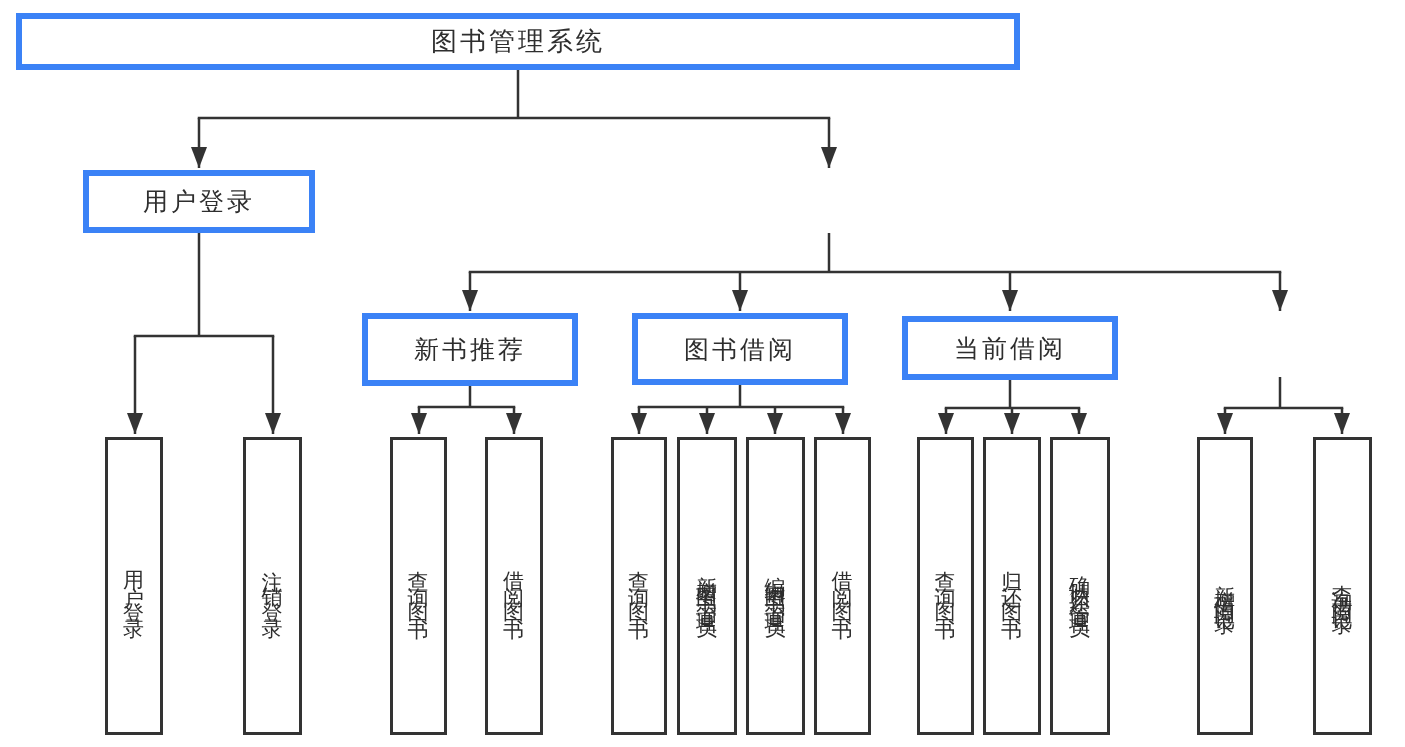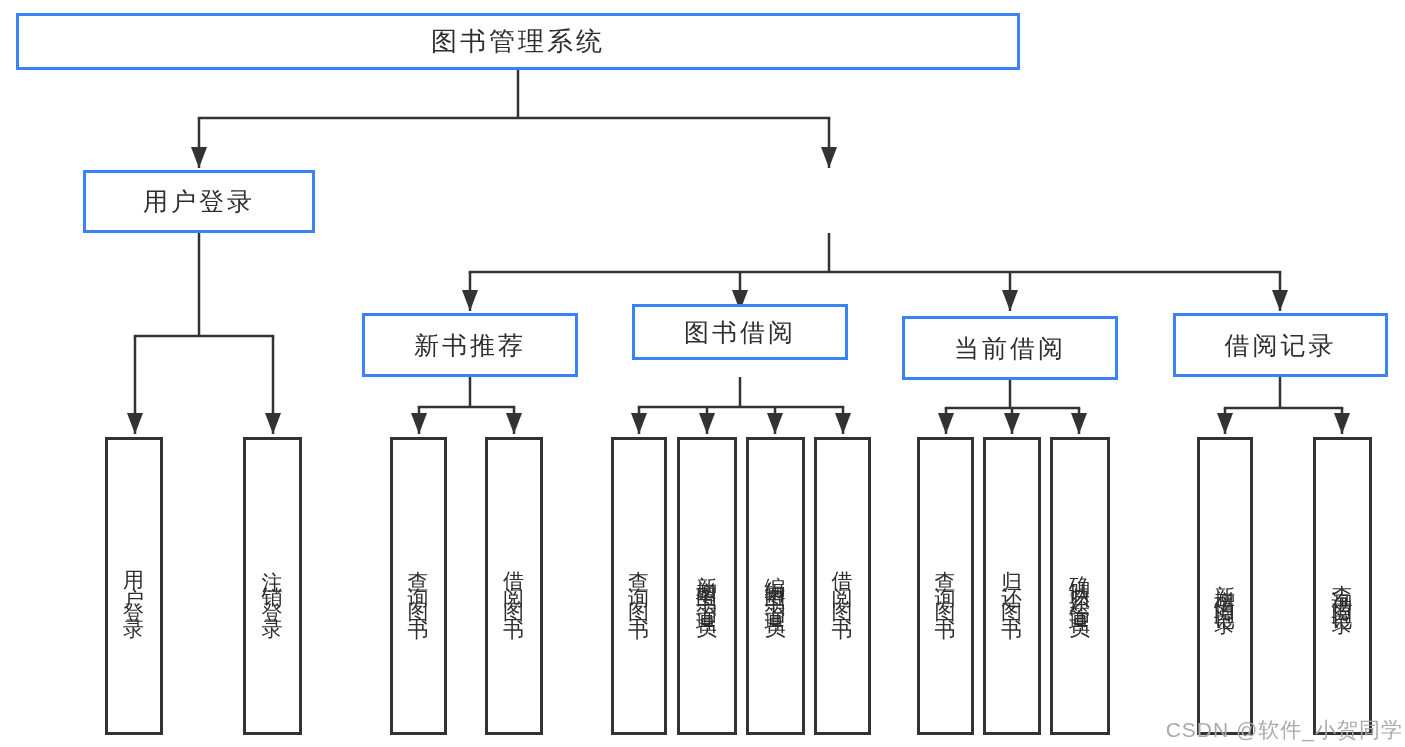--- a/index.html
+++ b/index.html
@@ -2,21 +2,21 @@
 <html><head>
 <meta charset="utf-8">
 <style>
   html,body{margin:0;padding:0;background:#ffffff;}
   .canvas{
     position:relative;width:1405px;height:747px;background:#ffffff;
     font-family:"Liberation Sans","DejaVu Sans",sans-serif;color:#2e2e2e;overflow:hidden;
   }
   .wires{position:absolute;left:0;top:0;width:1405px;height:747px;}
   .box{
-    position:absolute;box-sizing:border-box;border:3px solid #3b82f6;background:#ffffff;
+    position:absolute;box-sizing:border-box;border:6px solid #3b82f6;background:#ffffff;
     display:flex;align-items:center;justify-content:center;
     font-size:25px;letter-spacing:3px;color:#2e2e2e;z-index:2;
   }
   .root-box{font-size:26px;}
   .vbox{
     position:absolute;box-sizing:border-box;border:3px solid #333333;background:#ffffff;
     display:flex;align-items:center;justify-content:center;z-index:2;
   }
   .vtext{
     writing-mode:vertical-rl;text-orientation:mixed;
@@ -80,24 +80,23 @@
       <line x1="1223.75" y1="408" x2="1343.25" y2="408"></line>
       <line x1="1225" y1="408" x2="1225" y2="434" marker-end="url(#arrow)"></line>
       <line x1="1342" y1="408" x2="1342" y2="434" marker-end="url(#arrow)"></line>
     </g>
   </svg>
 
   <div class="box root-box" style="left:16px;top:13px;width:1004px;height:57px">图书管理系统</div>
 
   <div class="box" style="left:83px;top:170px;width:232px;height:63px">用户登录</div>
 
-  <div class="box" style="left:362px;top:313px;width:216px;height:64px">新书推荐</div>
-  <div class="box" style="left:632px;top:304px;width:216px;height:56px">图书借阅</div>
+  <div class="box" style="left:362px;top:313px;width:216px;height:73px">新书推荐</div>
+  <div class="box" style="left:632px;top:313px;width:216px;height:72px">图书借阅</div>
   <div class="box" style="left:902px;top:316px;width:216px;height:64px">当前借阅</div>
-  <div class="box" style="left:1173px;top:313px;width:215px;height:64px">借阅记录</div>
 
   <div class="vbox" style="left:105px;top:437px;width:58px;height:298px">
     <span class="vtext">用户登录</span>
   </div>
   <div class="vbox" style="left:243px;top:437px;width:59px;height:298px">
     <span class="vtext">注销登录</span>
   </div>
 
   <div class="vbox" style="left:390px;top:437px;width:57px;height:298px">
     <span class="vtext">查询图书</span>
@@ -129,15 +128,14 @@
     <span class="vtext tight">确认归还（管理员）</span>
   </div>
 
   <div class="vbox" style="left:1197px;top:437px;width:56px;height:298px">
     <span class="vtext tight">新增借阅记录</span>
   </div>
   <div class="vbox" style="left:1313px;top:437px;width:59px;height:298px">
     <span class="vtext tight">查询借阅记录</span>
   </div>
 
-  <div class="watermark">CSDN @软件_小贺同学</div>
 
 </div>
 
 </body></html>

